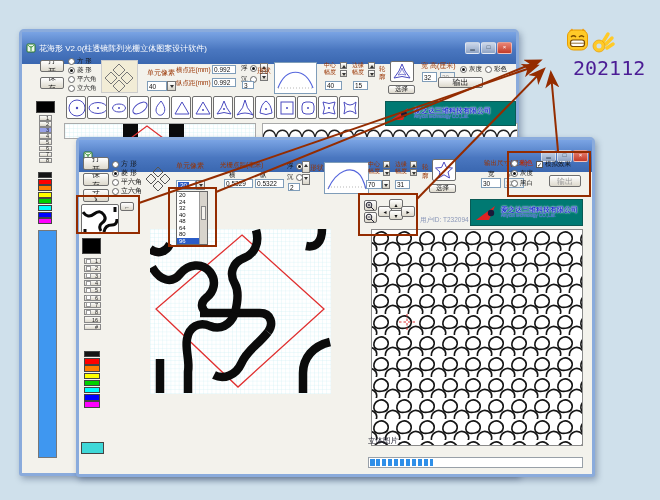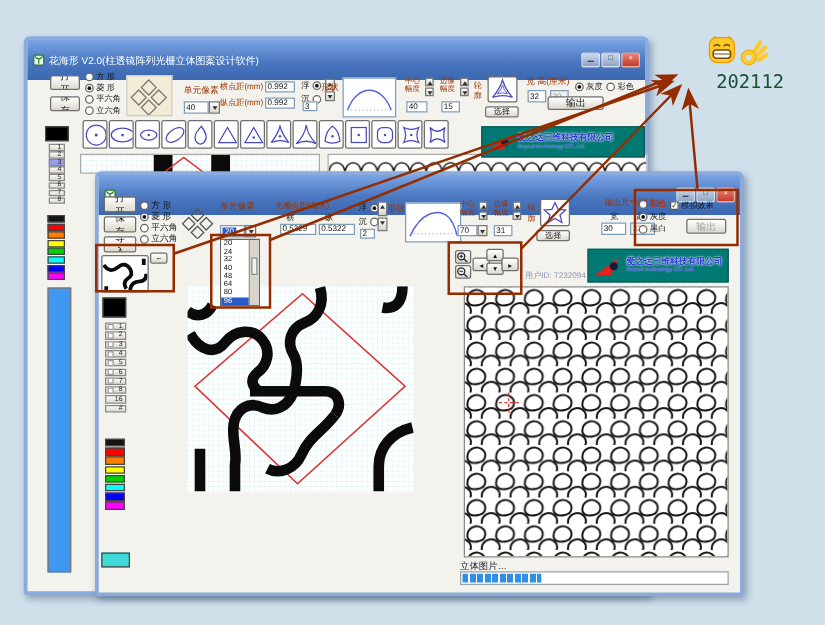--- a/index.html
+++ b/index.html
@@ -37,21 +37,21 @@
   .cmb-a:after{content:"";border:2.5px solid transparent;border-top:3.5px solid #333;margin-top:3px}
   .banner{position:absolute;background:#007972;display:flex;align-items:center;gap:3px;padding:2px 3px;box-sizing:border-box;border:1px solid #0a5a55;overflow:hidden}
   .ban-t{display:flex;flex-direction:column;line-height:1.05}
   .ban-cn{font-size:7px;font-weight:bold;color:#2233cc;text-shadow:0 0 1px #fff,0 0 2px #fff;white-space:nowrap}
   .ban-en{font-size:4.5px;color:#3344dd;text-shadow:0 0 1px #fff;white-space:nowrap}
   .prog{position:absolute;border:1px solid #98a0a8;background:#fff;box-sizing:border-box;padding:1px}
   .prog>div{height:100%;background:repeating-linear-gradient(90deg,#2f8fe8 0 4.5px,#ffffff 4.5px 6px)}
   .pane{position:absolute;background:#fff;border:1px solid #8a8a8a;box-sizing:border-box}
   .ann{position:absolute;left:0;top:0;width:660px;height:500px;pointer-events:none;z-index:50}
   .upg{position:absolute;left:512px;top:24px;font-size:25px;font-weight:bold;color:#992b00;font-family:"Liberation Serif","DejaVu Serif",serif;z-index:51;letter-spacing:1px}
-  .yr{position:absolute;left:573px;top:56px;font-size:15px;color:#14532d;font-family:"DejaVu Sans Mono","Liberation Mono",monospace;z-index:51}
+  .yr{position:absolute;left:573px;top:56px;font-size:20px;color:#4c1d95;font-family:"DejaVu Sans Mono","Liberation Mono",monospace;z-index:51}
   .emo{position:absolute;z-index:51}
   .uid{position:absolute;font-size:6.5px;color:#8a97b8;white-space:nowrap}
   .stat{position:absolute;font-size:7.5px;color:#223;white-space:nowrap}
 </style>
 </head>
 <body>
 
 <div class="stage">
 
   <div class="w" style="left:19px;top:29px;width:494px;height:441px;z-index:1">
@@ -600,21 +600,21 @@
         </pattern>
           </defs>
         <rect width="210" height="215" fill="url(#tes)"></rect>
         <g stroke="#e03030" stroke-width="1" stroke-dasharray="2.5 2" fill="none">
           <path d="M27 92 H43"></path>
             <path d="M35 84 V100"></path>
         </g>
       </svg>
     </span>
 
-    <span class="stat" style="left:289px;top:308px">立体图片…</span>
+    <span class="stat" style="left:289px;top:296px">立体图片…</span>
     <span class="prog" style="left:289px;top:317px;width:215px;height:11px">
         <div style="width: 30%;"></div>
       </span>
   </div>
 
   <svg class="ann">
     <defs>
       <marker id="ah" markerWidth="9" markerHeight="7" refX="7" refY="3.5" orient="auto">
           <path d="M0 0 L9 3.5 L0 7 L2.5 3.5 Z" fill="#942c00"></path>
         </marker>

